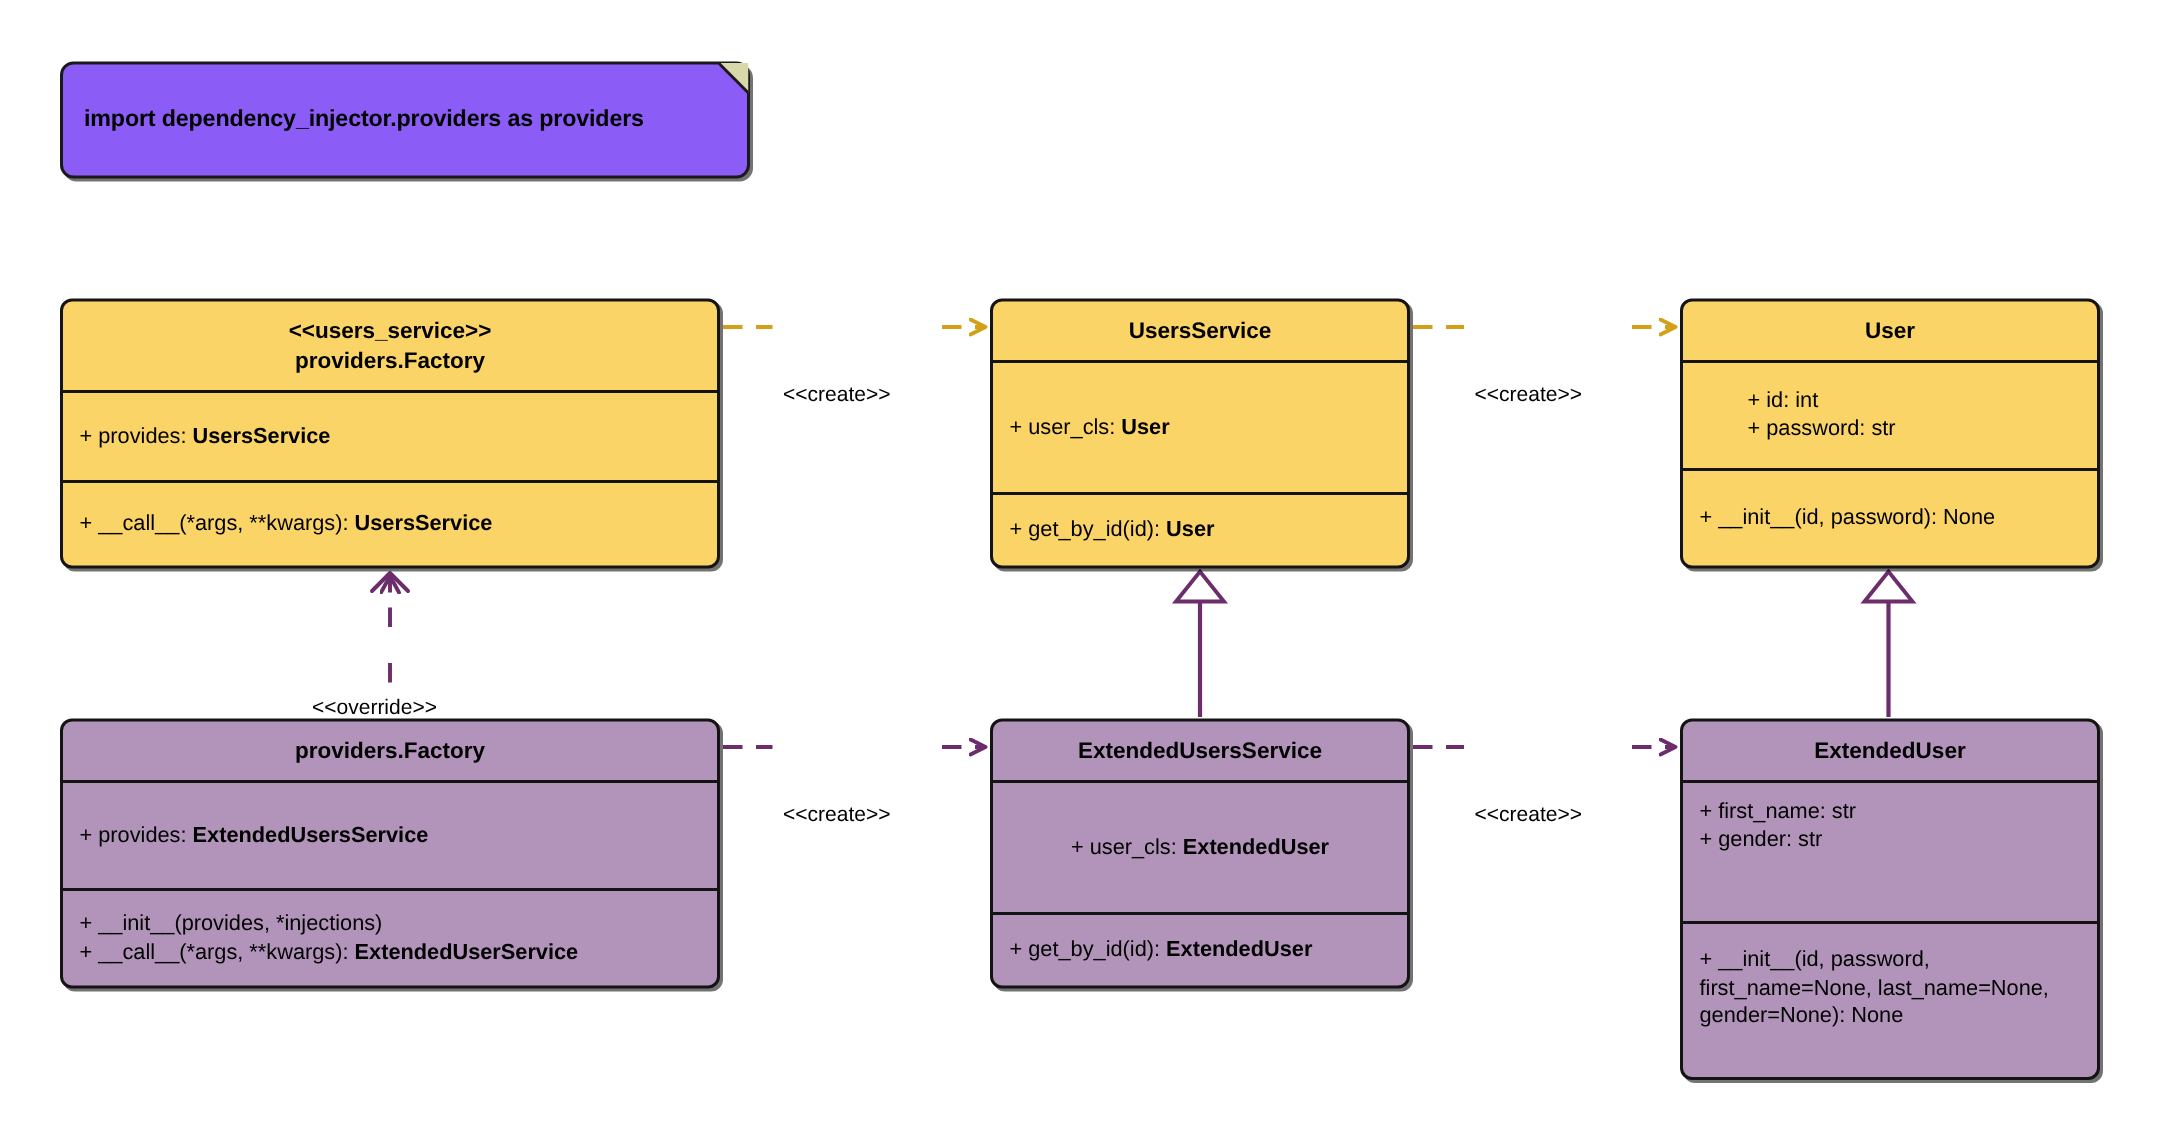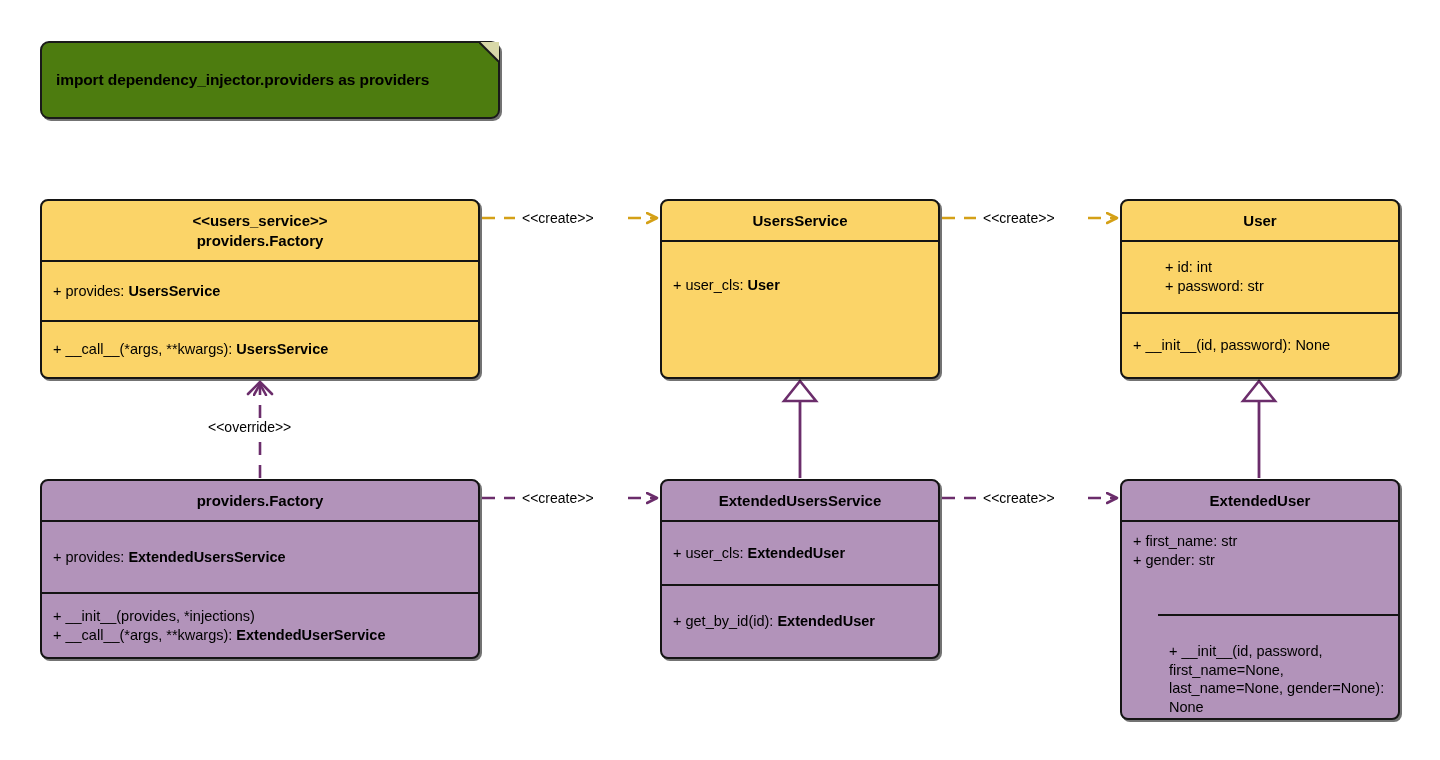--- a/index.html
+++ b/index.html
@@ -20,21 +20,21 @@
     position: absolute;
     left: 0; top: 0;
     width: 1440px;
     height: 760px;
   }
 
   
   .note {
     position: absolute;
     box-sizing: border-box;
-    background: #4d7c0f;
+    background: #8b5cf6;
     border: 2px solid #1a1a1a;
     border-radius: 9px;
     box-shadow: 2px 2px 0 rgba(0,0,0,0.55);
   }
   .note-text {
     position: absolute;
     left: 14px;
     top: 50%;
     transform: translateY(-50%);
     font-size: 15.5px;
@@ -113,20 +113,21 @@
   .member b { font-weight: bold; }
 
   
   .edge-label {
     position: absolute;
     font-size: 14px;
     color: #000;
     white-space: nowrap;
     background: #ffffff;
     padding: 0 3px;
+    margin-top: 44px;
   }
   svg.wires {
     position: absolute;
     left: 0; top: 0;
     width: 1440px;
     height: 760px;
     overflow: visible;
     pointer-events: none;
   }
 </style>
@@ -215,20 +216,23 @@
     </div>
   </div>
 
   <div class="uml-class gold" style="left:660px; top:199px; width:280px; height:180px;">
     <div class="compartment head" style="height:39px;">
       <div class="cls-name">UsersService</div>
     </div>
     <div class="compartment body" style="height:88px;">
       <div class="member"><span>+ user_cls: </span><b>User</b></div>
     </div>
+    <div class="compartment body" style="flex:1;">
+      <div class="member"><span>+ get_by_id(id): </span><b>User</b></div>
+    </div>
   </div>
 
   <div class="uml-class gold" style="left:1120px; top:199px; width:280px; height:180px;">
     <div class="compartment head" style="height:39px;">
       <div class="cls-name">User</div>
     </div>
     <div class="compartment body" style="height:72px;padding-left:43px;">
       <div class="member"><span>+ id: int</span></div>
       <div class="member"><span>+ password: str</span></div>
     </div>
@@ -247,34 +251,34 @@
     <div class="compartment body" style="flex:1;">
       <div class="member"><span>+ __init__(provides, *injections)</span></div>
       <div class="member"><span>+ __call__(*args, **kwargs): </span><b>ExtendedUserService</b></div>
     </div>
   </div>
 
   <div class="uml-class purple" style="left:660px; top:479px; width:280px; height:180px;">
     <div class="compartment head" style="height:39px;">
       <div class="cls-name">ExtendedUsersService</div>
     </div>
-    <div class="compartment body" style="height:64px;">
+    <div class="compartment body" style="height:88px;align-items:center;">
       <div class="member"><span>+ user_cls: </span><b>ExtendedUser</b></div>
     </div>
     <div class="compartment body" style="flex:1;">
       <div class="member"><span>+ get_by_id(id): </span><b>ExtendedUser</b></div>
     </div>
   </div>
 
   <div class="uml-class purple" style="left:1120px; top:479px; width:280px; height:241px;">
     <div class="compartment head" style="height:39px;">
       <div class="cls-name">ExtendedUser</div>
     </div>
     <div class="compartment body top-align" style="height:94px;">
       <div class="member"><span>+ first_name: str</span></div>
       <div class="member"><span>+ gender: str</span></div>
     </div>
-    <div class="compartment body top-align" style="flex:1; padding-top:26px;margin-left:36px;">
+    <div class="compartment body top-align" style="flex:1; padding-top:15px;">
       <div class="member wrap"><span>+ __init__(id, password, first_name=None, last_name=None, gender=None): None</span></div>
     </div>
   </div>
 
 </div>
 
 </body></html>

